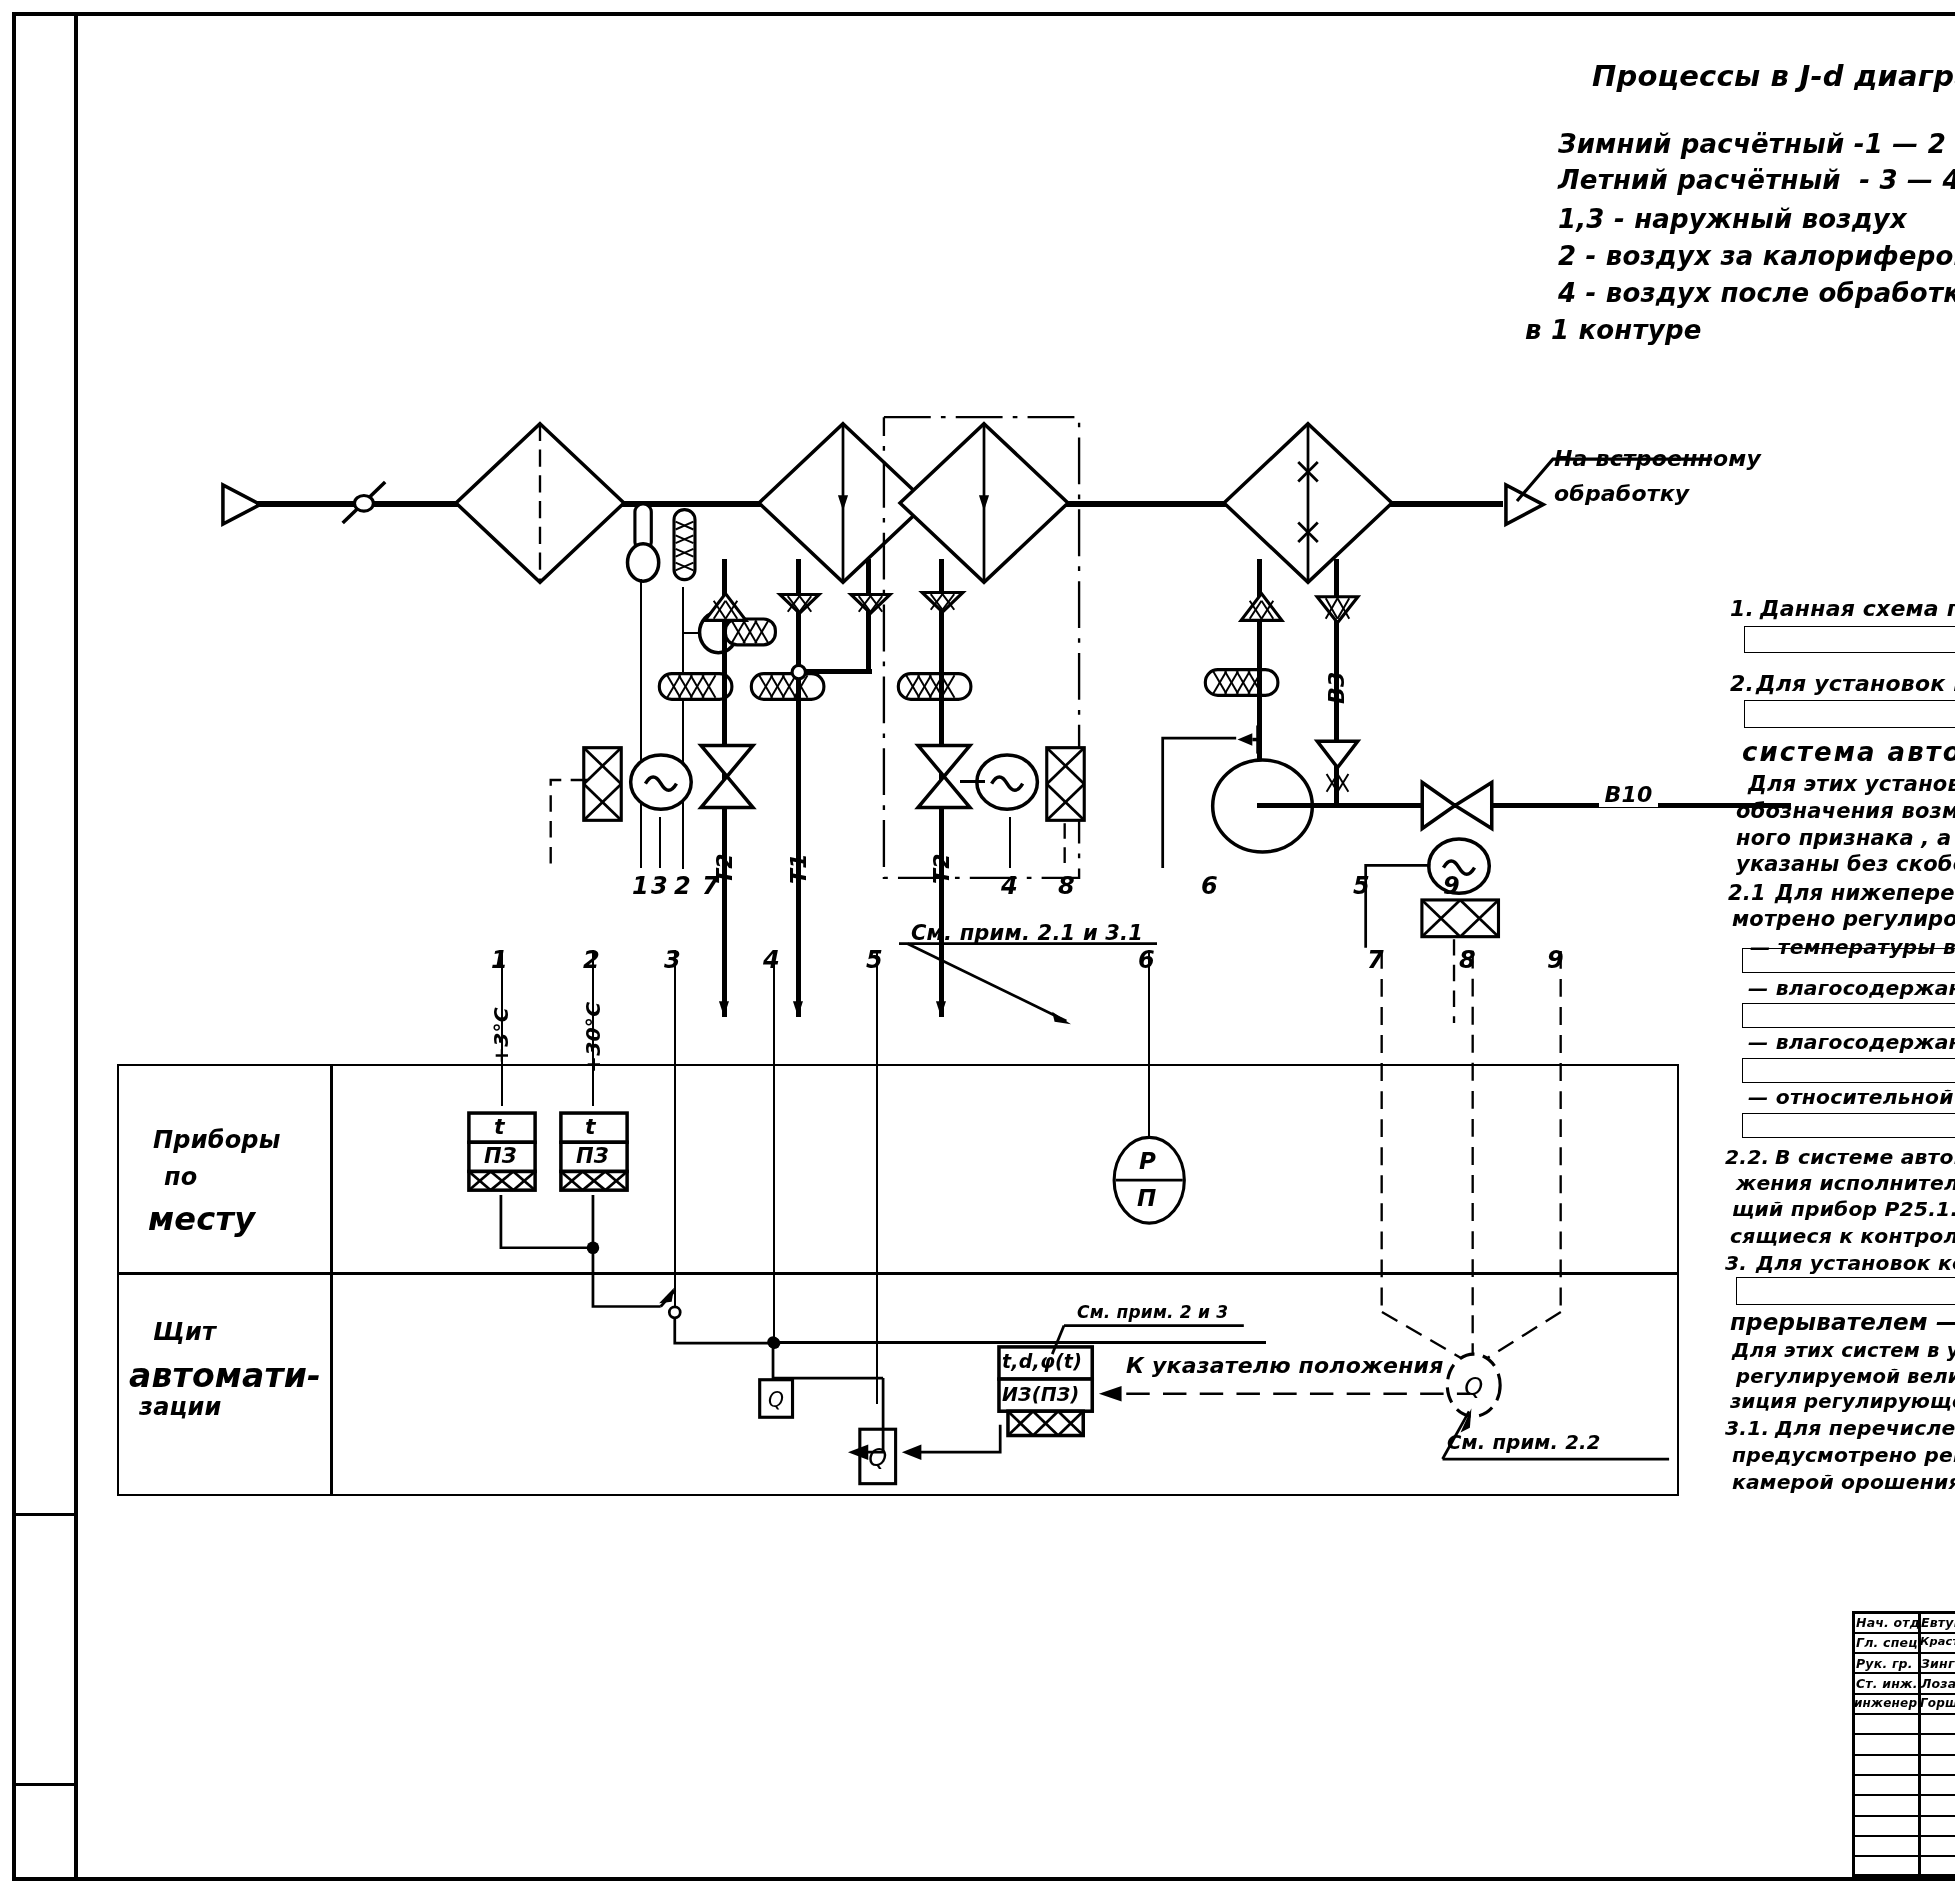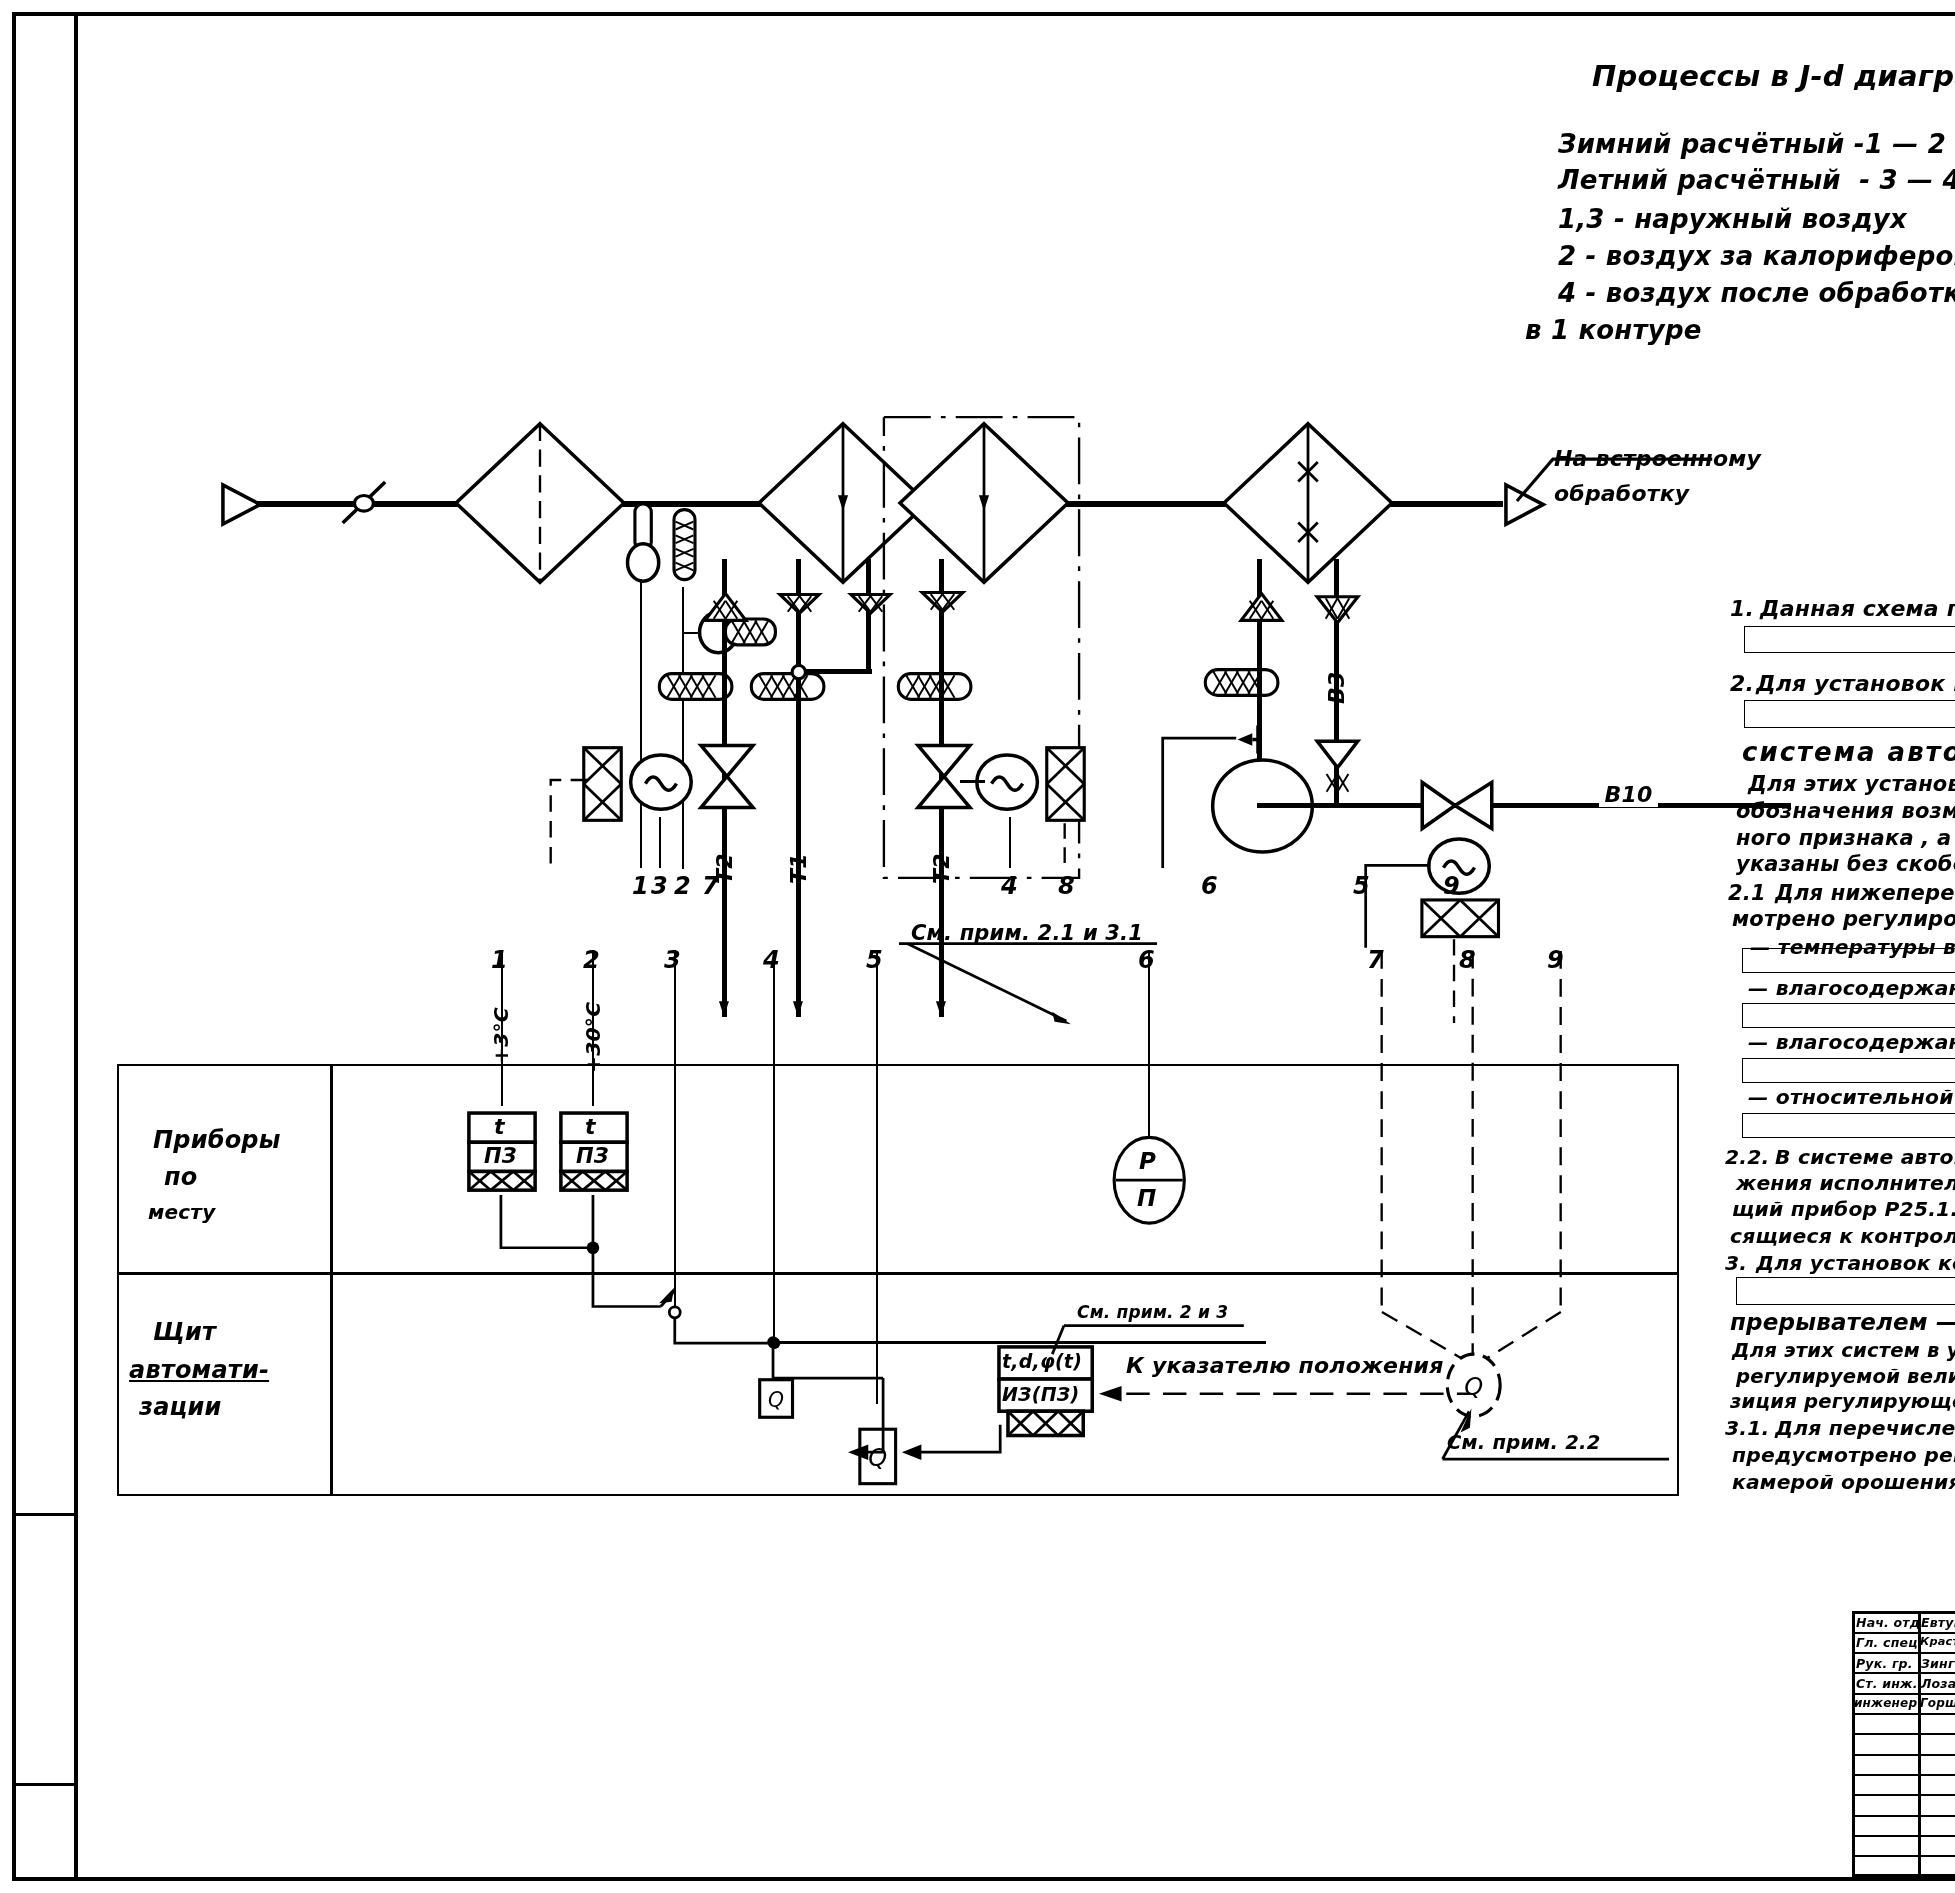--- a/index.html
+++ b/index.html
@@ -422,24 +422,24 @@
   <div class="tx hand" style="left:1201px;top:872px;font-size:24px;">6</div>
   <div class="tx hand" style="left:1353px;top:872px;font-size:24px;">5</div>
   <div class="tx hand" style="left:1443px;top:872px;font-size:24px;">9</div>
 
   <div class="box" style="left:117px;top:1064px;width:1562px;height:432px;border-width:2.7px;"></div>
   <div class="ln" style="left:117px;top:1272px;width:1562px;height:2.7px;"></div>
   <div class="ln" style="left:330px;top:1064px;width:2.7px;height:432px;"></div>
 
   <div class="tx hand" style="left:153px;top:1126px;font-size:24px;">Приборы</div>
   <div class="tx hand" style="left:164px;top:1163px;font-size:24px;">по</div>
-  <div class="tx hand" style="left:148px;top:1200px;font-size:20px;">месту</div>
+  <div class="tx hand" style="left:148px;top:1200px;font-size:32px;">месту</div>
 
   <div class="tx hand" style="left:153px;top:1318px;font-size:24px;">Щит</div>
-  <div class="tx hand" style="left:129px;top:1356px;font-size:24px;text-decoration:underline;">автомати-</div>
+  <div class="tx hand" style="left:129px;top:1356px;font-size:33px;">автомати-</div>
   <div class="tx hand" style="left:139px;top:1393px;font-size:24px;">зации</div>
 
   <div class="ln vl" style="left:501px;top:950px;height:156px;"></div>
   <div class="ln vl" style="left:592px;top:950px;height:156px;"></div>
   <div class="ln vl" style="left:674px;top:950px;height:368px;"></div>
   <div class="ln vl" style="left:773px;top:950px;height:387px;"></div>
   <div class="ln vl" style="left:876px;top:950px;height:454px;"></div>
   <div class="ln vl" style="left:1148px;top:950px;height:211px;"></div>
   <svg style="left:1377px;top:950px;width:11.7px;height:368px;" viewBox="0 0 30 940" width="11.7" height="368">
     <line x1="12" y1="0" x2="12" y2="935" stroke="#000" stroke-width="6" stroke-dasharray="46 26"></line>

